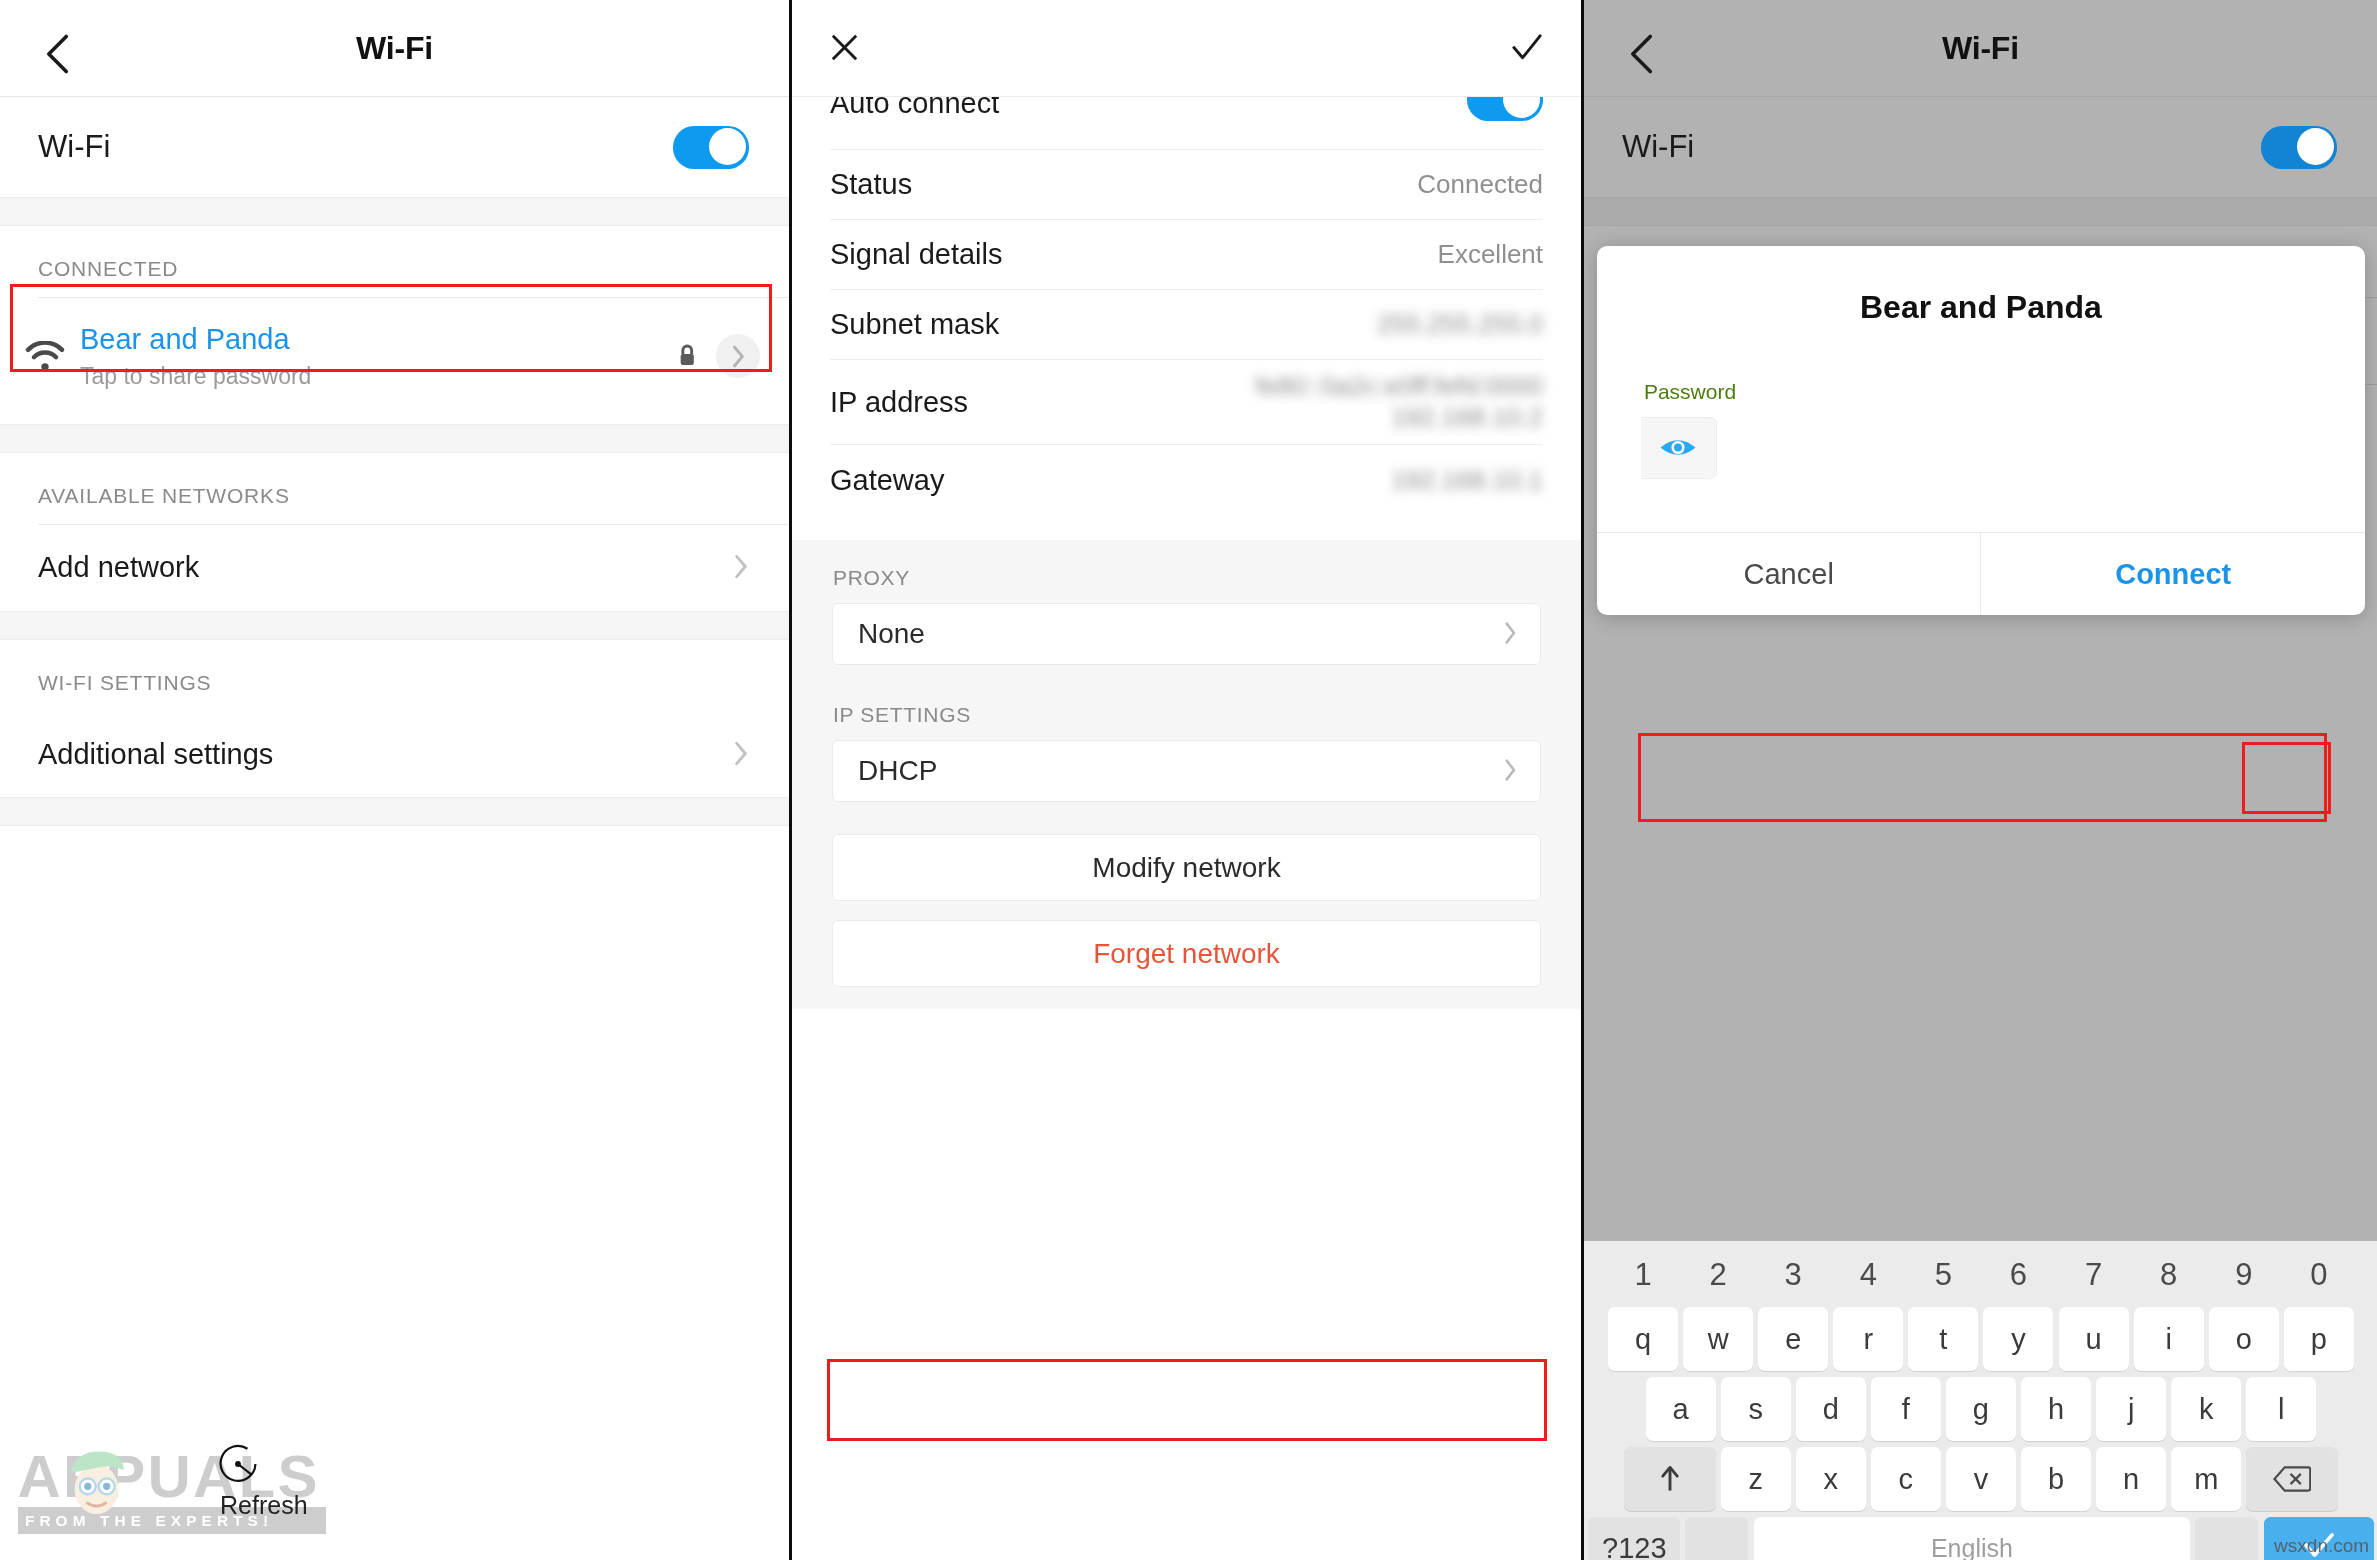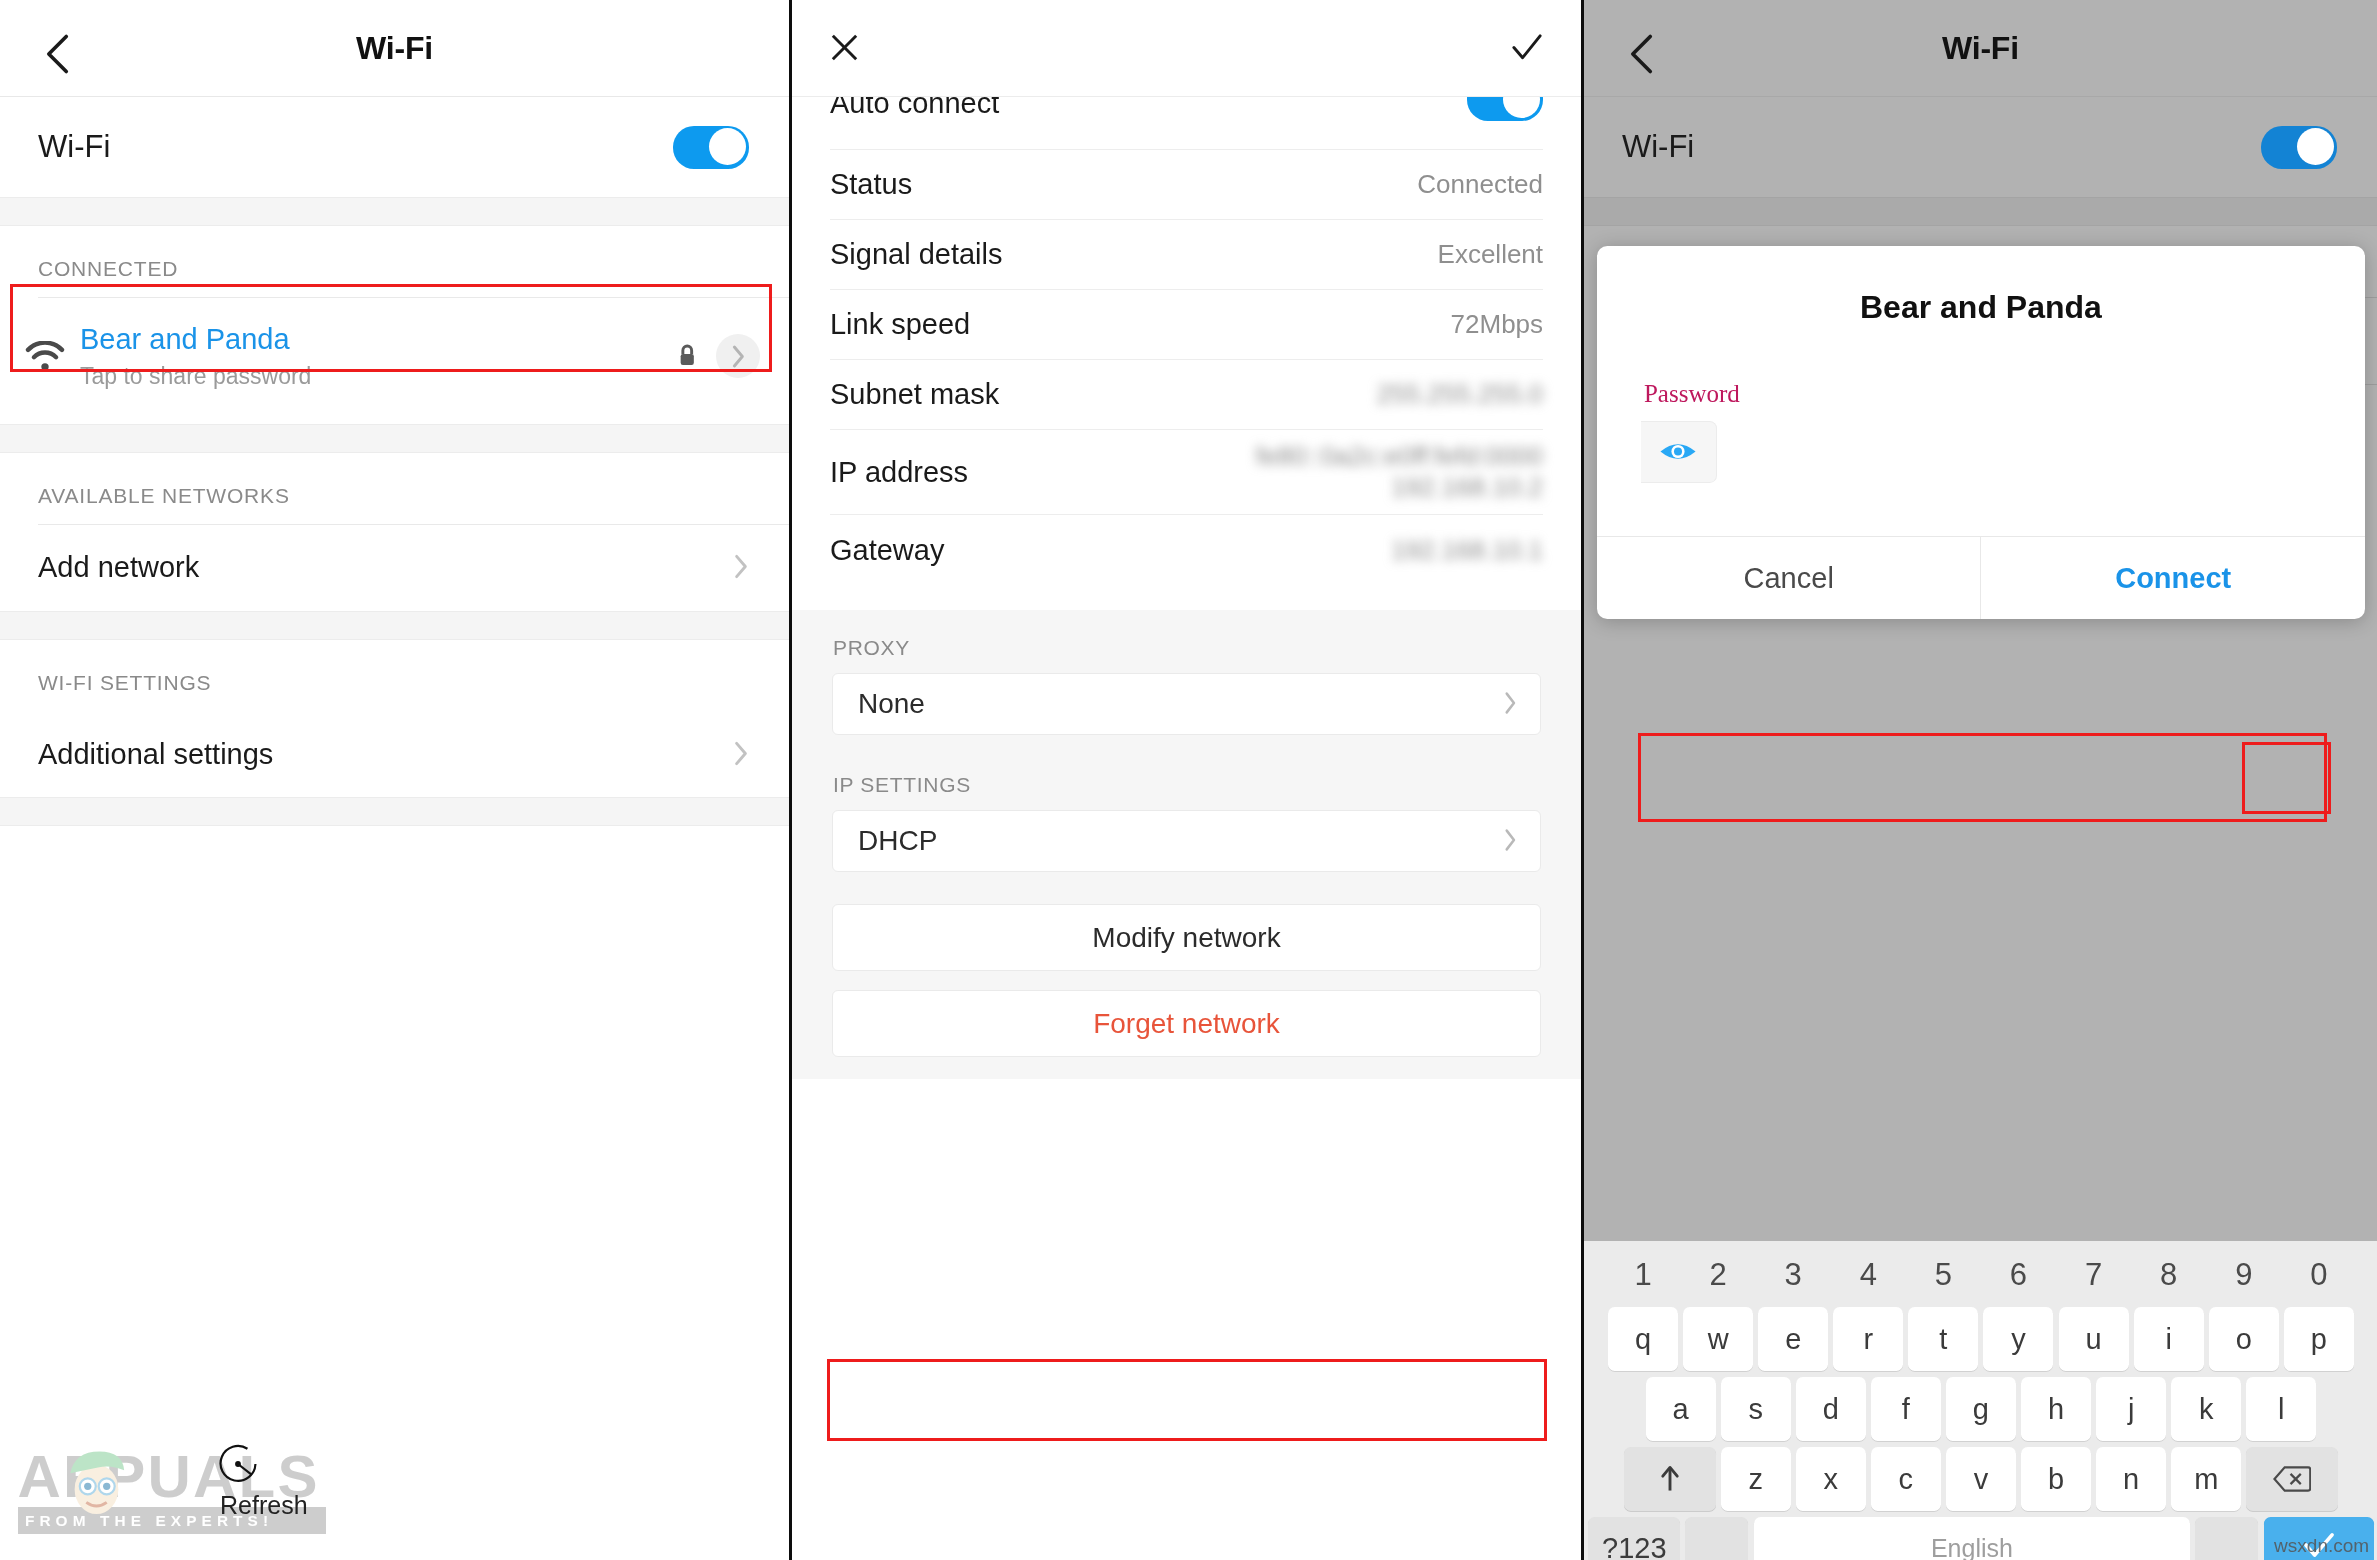--- a/index.html
+++ b/index.html
@@ -150,21 +150,21 @@
   .p3 .row, .p3 .wifi-row { background: transparent; }
   .p3 .hr { background: #9e9e9e; }
   .p3 .sec-head { color: #7e7e7e; }
   .p3 .toggle { background: #1383d4; }
 
   .dialog {
     position: absolute; left: 13px; top: 246px; width: 768px;
     background: #fff; border-radius: 10.3px; box-shadow: 0 2.9px 19px rgba(0,0,0,.22);
   }
   .dlg-title { text-align: center; font-size: 32px; font-weight: bold; color: #111; padding: 43px 0 0 0; }
-  .dlg-pwd-label { font-size: 25px; color: #be185d; padding: 54px 0 0 47px; font-family: Liberation Serif, serif; }
+  .dlg-pwd-label { font-size: 21px; color: #4d7c0f; padding: 54px 0 0 47px; }
   .dlg-input-wrap { display: flex; align-items: center; margin: 13px 41px 0 44px; }
   .dlg-input {
     flex: 1; height: 62px; background: #f6f6f6; border: 0.7px solid #ececec;
     border-radius: 7.3px 0 0 7.3px; display: flex; align-items: center; padding-left: 25px;
     font-size: 28px; color: #1a1a1a;
   }
   .caret { width: 2.2px; height: 34px; background: #2196f3; margin-left: 2.2px; }
   .eye-btn {
     width: 76px; height: 62px; background: #f6f6f6; border: 0.7px solid #ececec; border-left: none;
     border-radius: 0 7.3px 7.3px 0; display: flex; align-items: center; justify-content: center;
@@ -340,24 +340,20 @@
     <div>
       <div class="kv-row">
         <div class="k">Status</div>
         <div class="v">Connected</div>
       </div>
       <div class="kv-row">
         <div class="k">Signal details</div>
         <div class="v">Excellent</div>
       </div>
       <div class="kv-row">
-        <div class="k">Link speed</div>
-        <div class="v">72Mbps</div>
-      </div>
-      <div class="kv-row">
         <div class="k">Subnet mask</div>
         <div class="v blurred">255.255.255.0</div>
       </div>
       <div class="kv-row" style="height:85px;">
         <div class="k">IP address</div>
         <div class="v blurred" style="max-width:322px;text-align:right;">fe80::0a2c:e0ff:fefd:0000 192.168.10.2</div>
       </div>
       <div class="kv-row">
         <div class="k">Gateway</div>
         <div class="v blurred">192.168.10.1</div>

